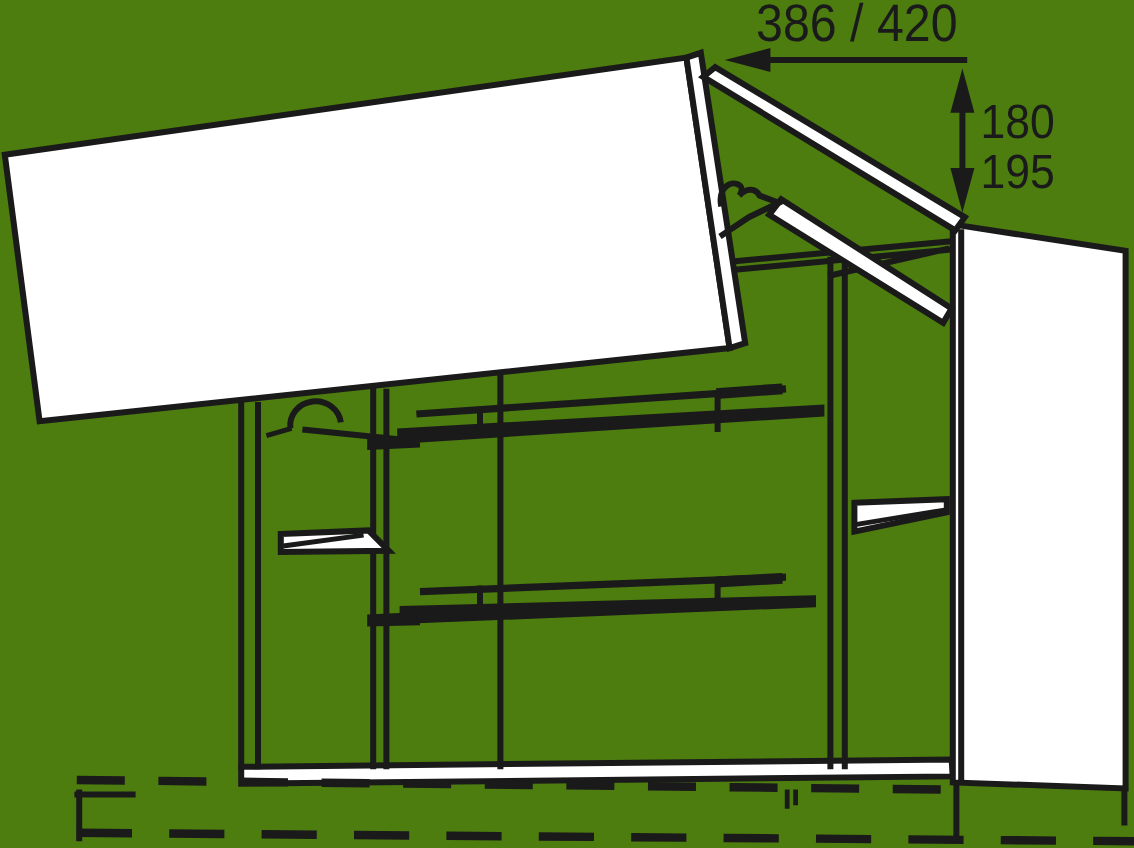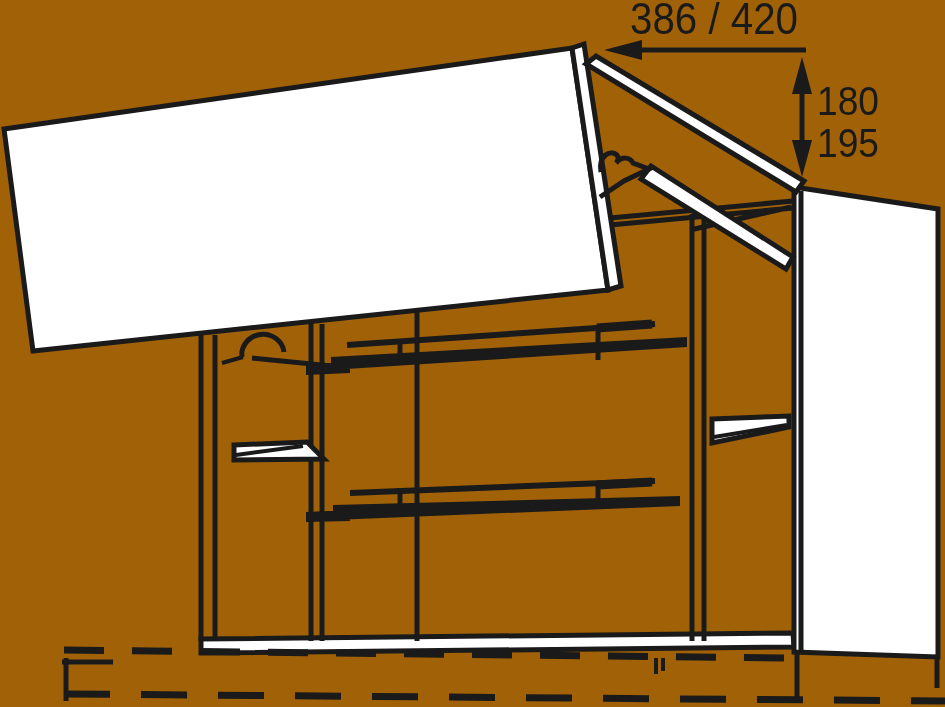--- a/index.html
+++ b/index.html
@@ -4,21 +4,21 @@
 <style>
   html, body {
     margin: 0;
     padding: 0;
     background: #ffffff;
   }
   .stage {
     position: relative;
     width: 945px;
     height: 707px;
-    background: #a16207;
+    background: #4d7c0f;
     overflow: hidden;
     font-family: "Liberation Sans", sans-serif;
   }
   svg text {
     font-family: "Liberation Sans", sans-serif;
     fill: #1a1a1a;
   }
   .ln {
     stroke: #1a1a1a;
     stroke-width: 5;

